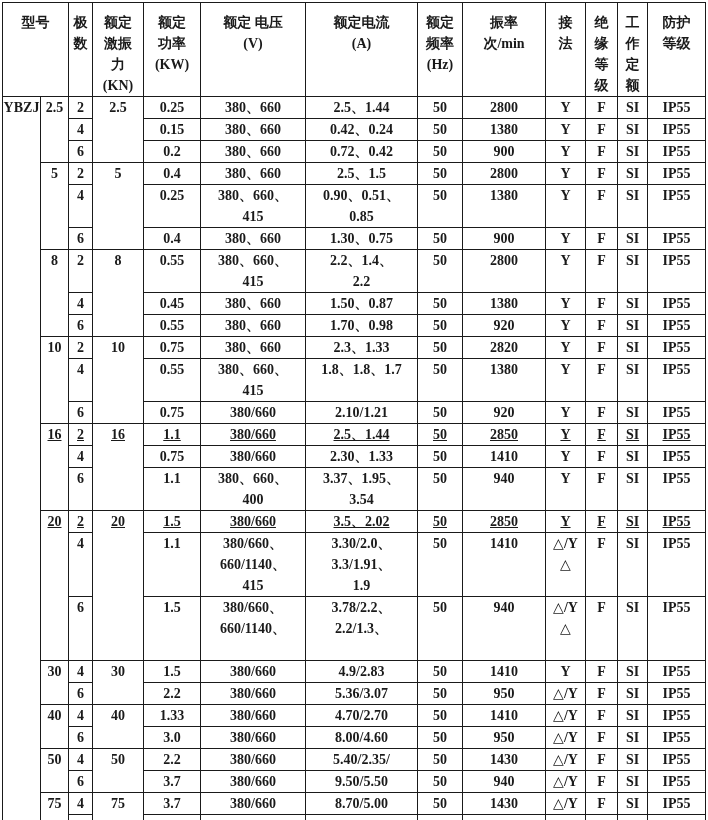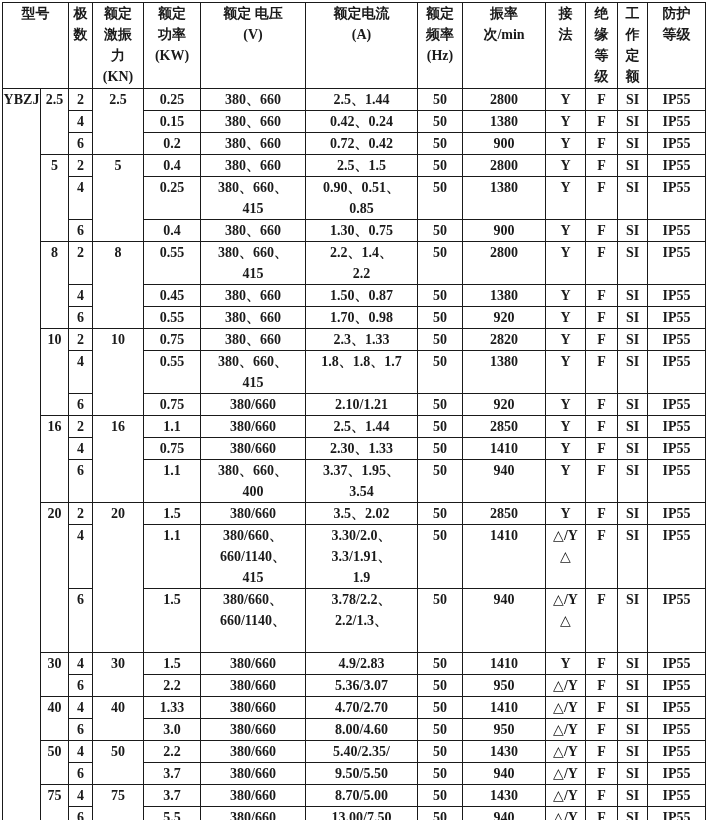--- a/index.html
+++ b/index.html
@@ -13,21 +13,21 @@
     color:#1a1a1a;font-weight:bold;
   }
   table.spec th, table.spec td{
     border:1px solid #1a1a1a;
     padding:0;margin:0;
     text-align:center;vertical-align:top;
     font-size:14px;line-height:21px;font-weight:bold;
     overflow:hidden;white-space:nowrap;
   }
   table.spec thead tr{height:86px;}
-  table.spec th{padding-top:0;}
+  table.spec th{padding-top:9px;}
   td div, th div{line-height:21px;}
 </style>
 </head>
 <body>
 
 <div class="page">
   <table class="spec">
     <colgroup>
       <col style="width:38px">
         <col style="width:28px">
@@ -510,21 +510,21 @@
           <td>
             <div>F</div>
           </td>
           <td>
             <div>SI</div>
           </td>
           <td>
             <div>IP55</div>
           </td>
         </tr>
-        <tr style="height: 21px;">
+        <tr style="height: 21px; text-decoration: underline;">
           <td rowspan="3">
             <div>16</div>
           </td>
           <td>
             <div>2</div>
           </td>
           <td rowspan="3">
             <div>16</div>
           </td>
           <td>
@@ -614,21 +614,21 @@
           <td>
             <div>F</div>
           </td>
           <td>
             <div>SI</div>
           </td>
           <td>
             <div>IP55</div>
           </td>
         </tr>
-        <tr style="height: 21px;">
+        <tr style="height: 21px; text-decoration: underline;">
           <td rowspan="3">
             <div>20</div>
           </td>
           <td>
             <div>2</div>
           </td>
           <td rowspan="3">
             <div>20</div>
           </td>
           <td>

